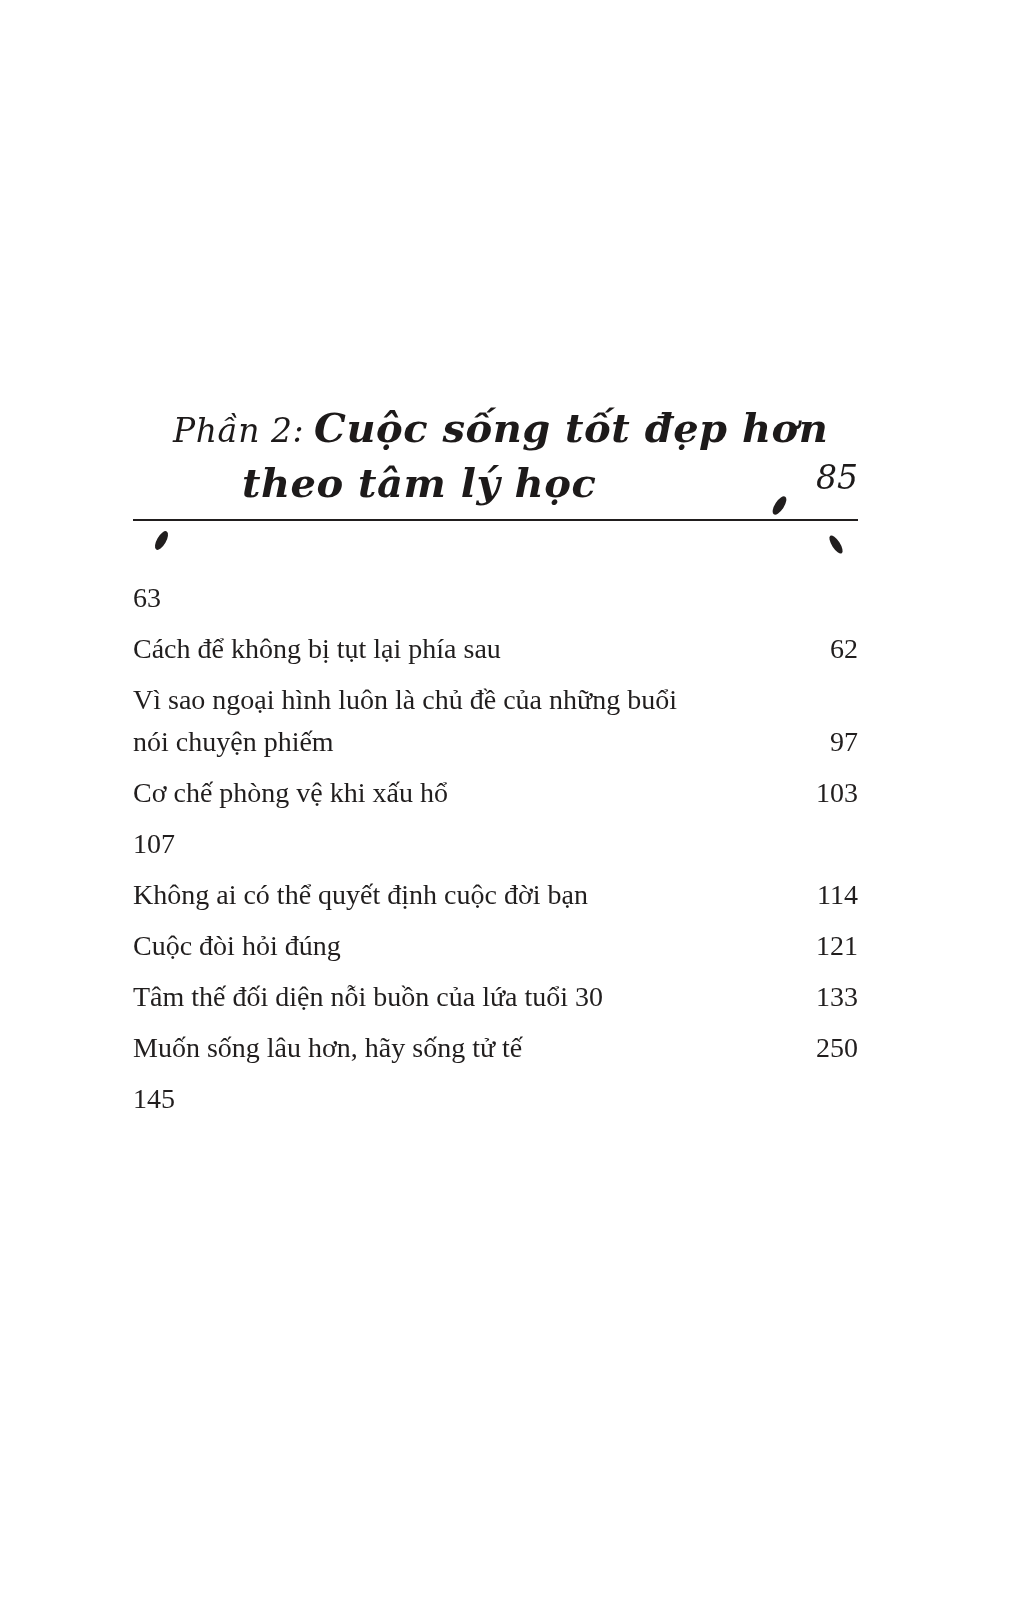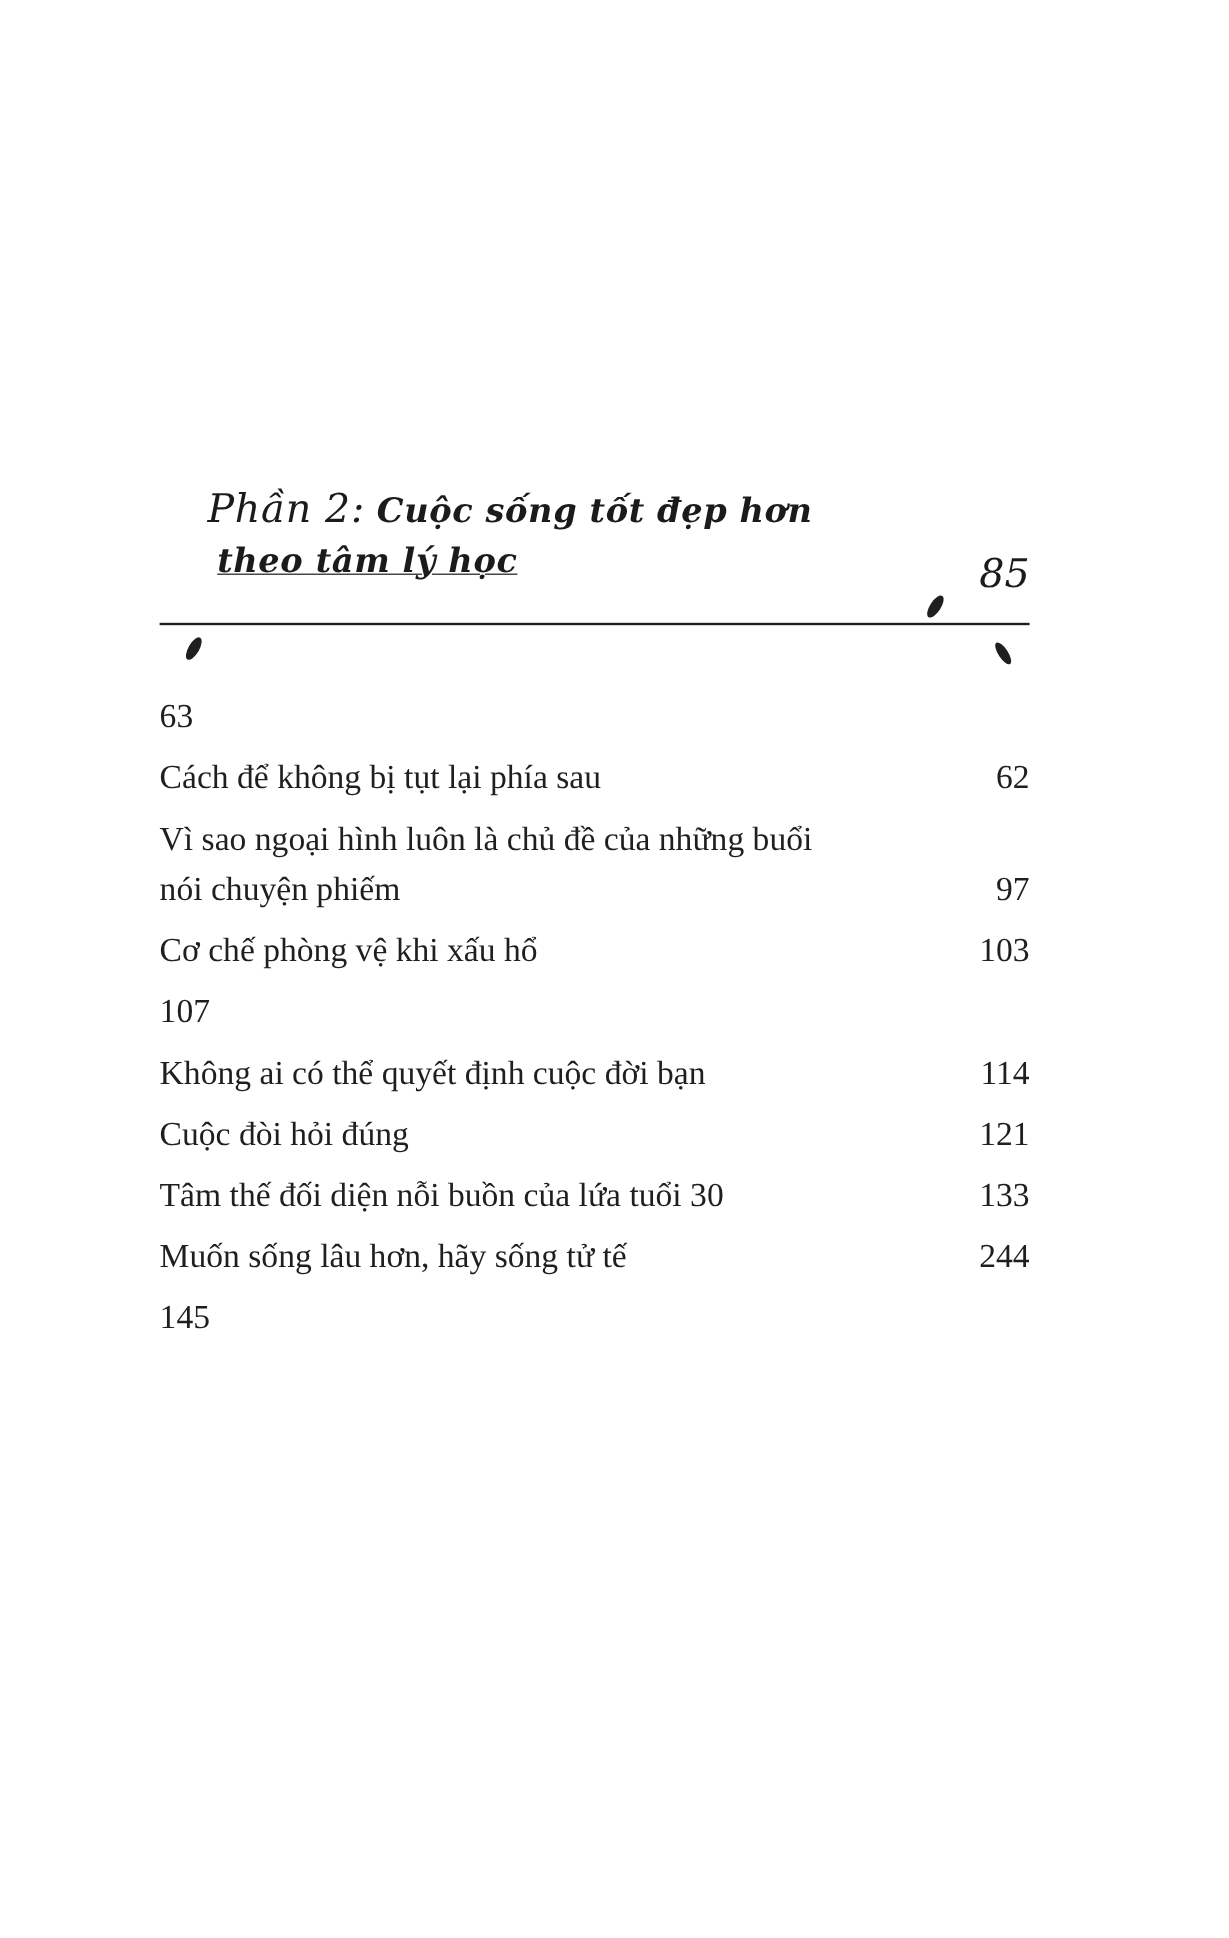--- a/index.html
+++ b/index.html
@@ -28,28 +28,27 @@
   .heading-line1 {
     white-space: nowrap;
   }
   .part-label {
     font-size: 33px;
     letter-spacing: 0.5px;
     margin-right: 10px;
     margin-left: 40px;
   }
   .part-title {
-    font-size: 28px;
+    font-size: 40px;
     font-weight: 600;
     letter-spacing: 0.5px;
   }
   .heading-line2 {
-    margin-left: 48px;
+    margin-left: 109px;
     margin-top: 8px;
-    text-decoration: underline;
   }
   .header-page-number {
     position: absolute;
     right: 0;
     top: 54px;
     font-size: 33px;
     font-style: italic;
     font-weight: 400;
   }
   
@@ -173,21 +172,21 @@
         <span class="toc-page">121</span>
       </li>
 
       <li class="toc-row">
         <span class="toc-title">Tâm thế đối diện nỗi buồn của lứa tuổi 30</span>
         <span class="toc-page">133</span>
       </li>
 
       <li class="toc-row">
         <span class="toc-title">Muốn sống lâu hơn, hãy sống tử tế</span>
-        <span class="toc-page">244</span>
+        <span class="toc-page">250</span>
       </li>
 
       <li class="toc-row">
         <span class="toc-page">145</span>
       </li>
     </ul>
 
 </div>
 
 </body></html>

